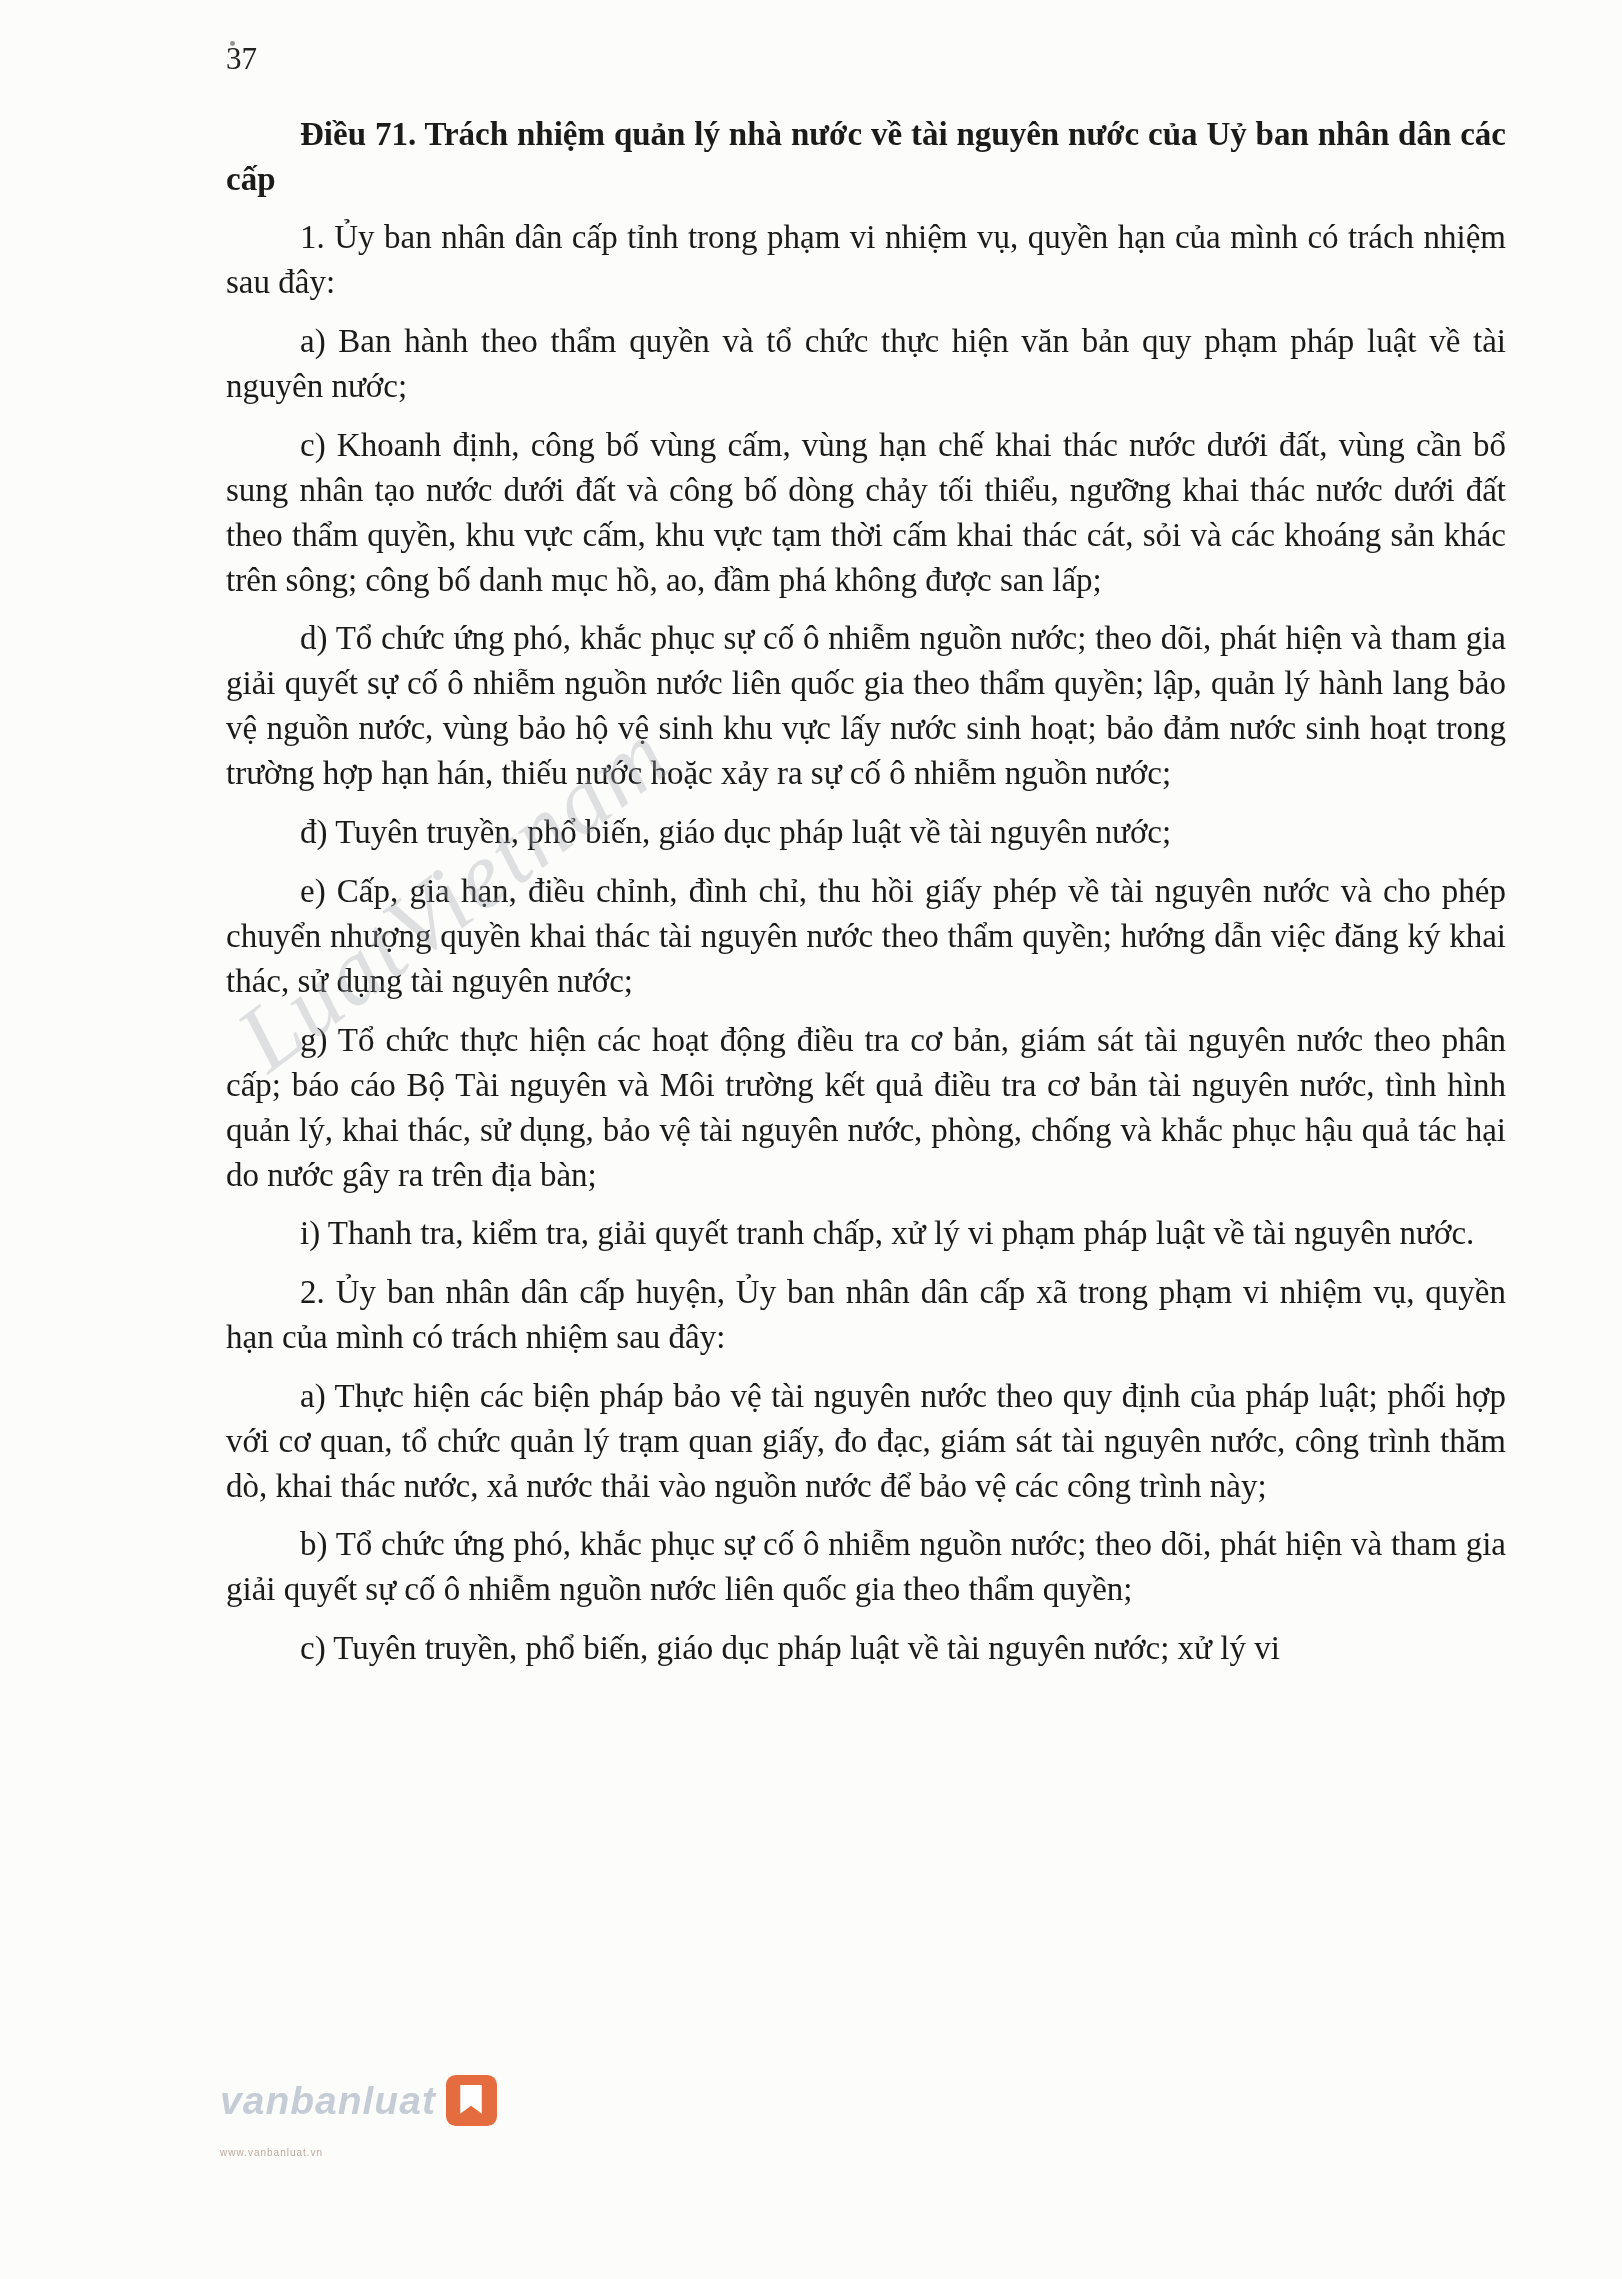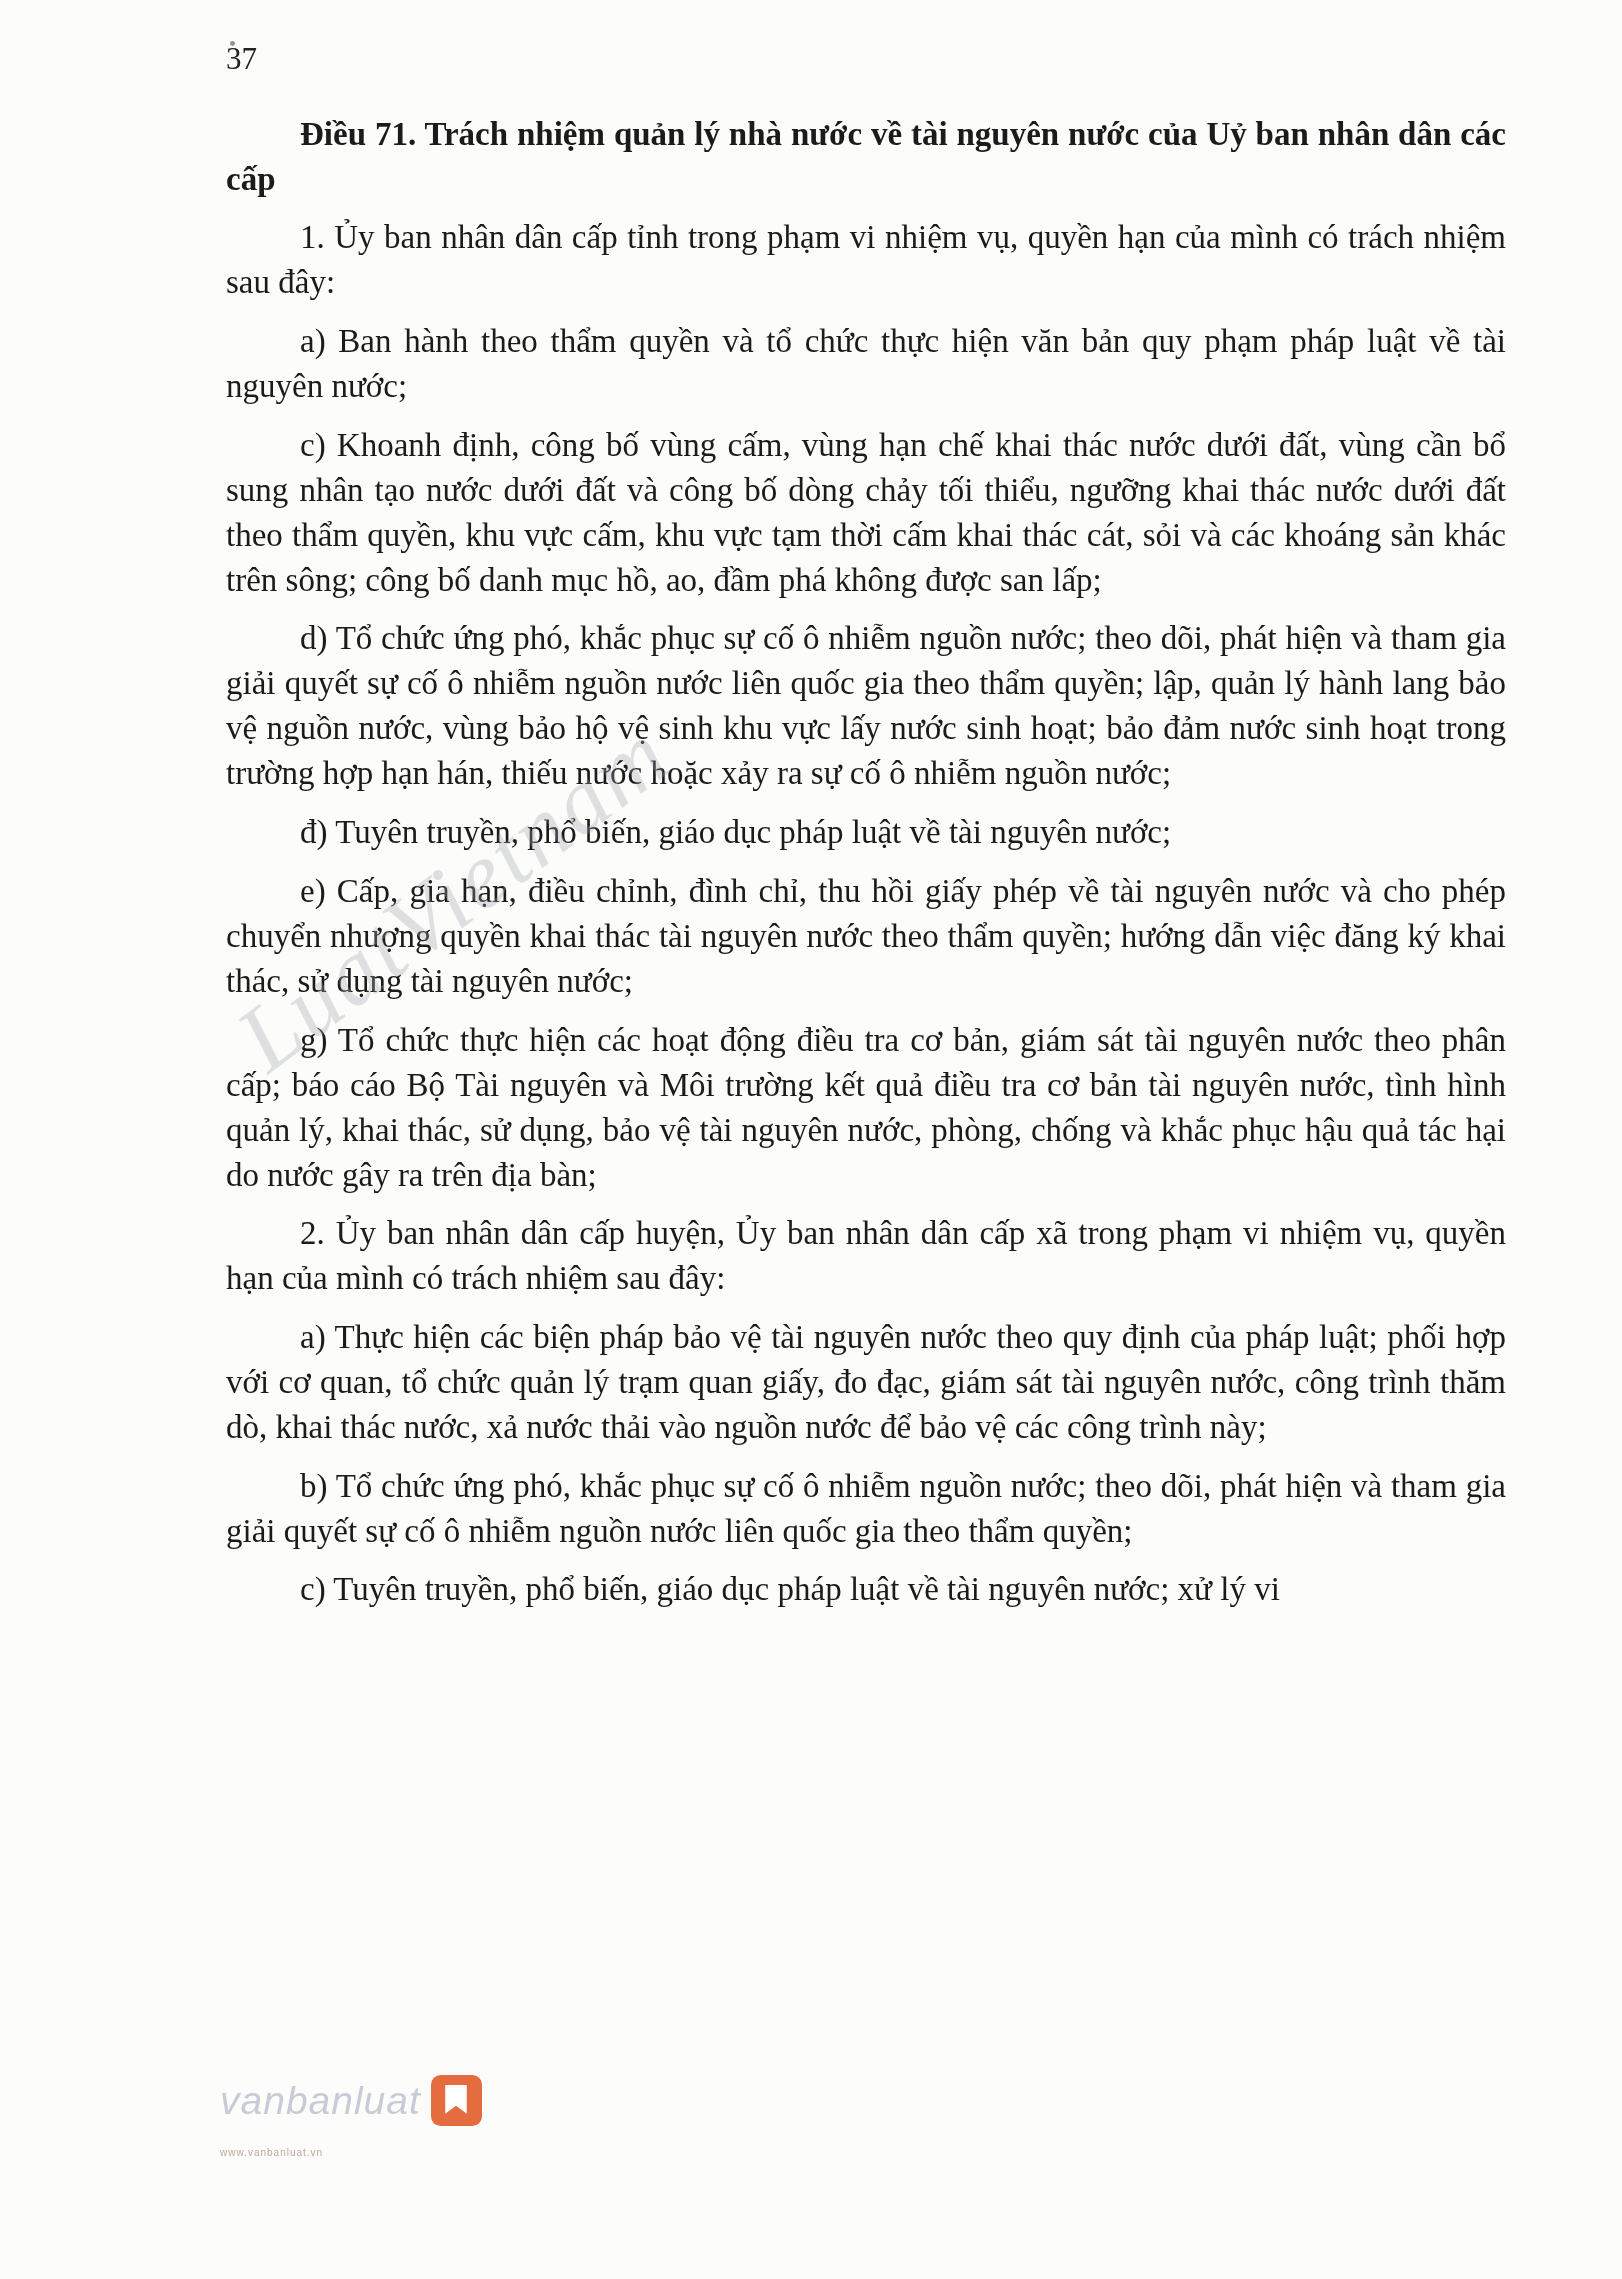--- a/index.html
+++ b/index.html
@@ -67,21 +67,21 @@
     z-index: 1;
     opacity: 0.85;
   }
   .logo-row {
     display: flex;
     align-items: center;
     gap: 9.8px;
   }
   .logo-text {
     font-family: "Liberation Sans", sans-serif;
-    font-weight: normal;
+    font-weight: bold;
     font-style: italic;
     font-size: 39px;
     color: rgba(108, 128, 158, 0.45);
     letter-spacing: 1px;
   }
   .logo-mark {
     display: inline-block;
     width: 51px;
     height: 51px;
     border-radius: 9.8px;
@@ -130,20 +130,21 @@
   <div class="content">
     <h1 class="heading">Điều 71. Trách nhiệm quản lý nhà nước về tài nguyên nước của Uỷ ban nhân dân các cấp</h1>
     <div id="paragraphs">
         <p class="para">1. Ủy ban nhân dân cấp tỉnh trong phạm vi nhiệm vụ, quyền hạn của mình có trách nhiệm sau đây:</p>
         <p class="para">a) Ban hành theo thẩm quyền và tổ chức thực hiện văn bản quy phạm pháp luật về tài nguyên nước;</p>
         <p class="para">c) Khoanh định, công bố vùng cấm, vùng hạn chế khai thác nước dưới đất, vùng cần bổ sung nhân tạo nước dưới đất và công bố dòng chảy tối thiểu, ngưỡng khai thác nước dưới đất theo thẩm quyền, khu vực cấm, khu vực tạm thời cấm khai thác cát, sỏi và các khoáng sản khác trên sông; công bố danh mục hồ, ao, đầm phá không được san lấp;</p>
         <p class="para">d) Tổ chức ứng phó, khắc phục sự cố ô nhiễm nguồn nước; theo dõi, phát hiện và tham gia giải quyết sự cố ô nhiễm nguồn nước liên quốc gia theo thẩm quyền; lập, quản lý hành lang bảo vệ nguồn nước, vùng bảo hộ vệ sinh khu vực lấy nước sinh hoạt; bảo đảm nước sinh hoạt trong trường hợp hạn hán, thiếu nước hoặc xảy ra sự cố ô nhiễm nguồn nước;</p>
         <p class="para">đ) Tuyên truyền, phổ biến, giáo dục pháp luật về tài nguyên nước;</p>
         <p class="para">e) Cấp, gia hạn, điều chỉnh, đình chỉ, thu hồi giấy phép về tài nguyên nước và cho phép chuyển nhượng quyền khai thác tài nguyên nước theo thẩm quyền; hướng dẫn việc đăng ký khai thác, sử dụng tài nguyên nước;</p>
         <p class="para">g) Tổ chức thực hiện các hoạt động điều tra cơ bản, giám sát tài nguyên nước theo phân cấp; báo cáo Bộ Tài nguyên và Môi trường kết quả điều tra cơ bản tài nguyên nước, tình hình quản lý, khai thác, sử dụng, bảo vệ tài nguyên nước, phòng, chống và khắc phục hậu quả tác hại do nước gây ra trên địa bàn;</p>
+        <p class="para">i) Thanh tra, kiểm tra, giải quyết tranh chấp, xử lý vi phạm pháp luật về tài nguyên nước.</p>
         <p class="para">2. Ủy ban nhân dân cấp huyện, Ủy ban nhân dân cấp xã trong phạm vi nhiệm vụ, quyền hạn của mình có trách nhiệm sau đây:</p>
         <p class="para">a) Thực hiện các biện pháp bảo vệ tài nguyên nước theo quy định của pháp luật; phối hợp với cơ quan, tổ chức quản lý trạm quan giấy, đo đạc, giám sát tài nguyên nước, công trình thăm dò, khai thác nước, xả nước thải vào nguồn nước để bảo vệ các công trình này;</p>
         <p class="para">b) Tổ chức ứng phó, khắc phục sự cố ô nhiễm nguồn nước; theo dõi, phát hiện và tham gia giải quyết sự cố ô nhiễm nguồn nước liên quốc gia theo thẩm quyền;</p>
         <p class="para">c) Tuyên truyền, phổ biến, giáo dục pháp luật về tài nguyên nước; xử lý vi</p>
       </div>
   </div>
 
   <div class="footer-logo">
     <div class="logo-row">
       <span class="logo-text">vanbanluat</span>

